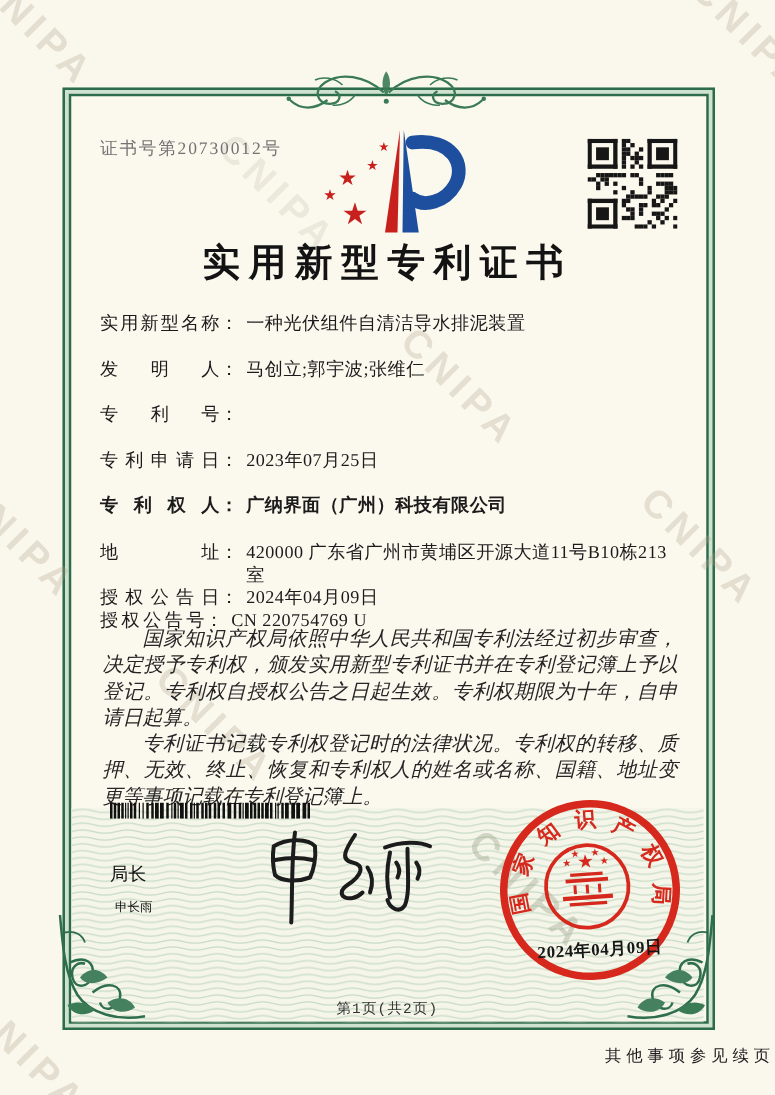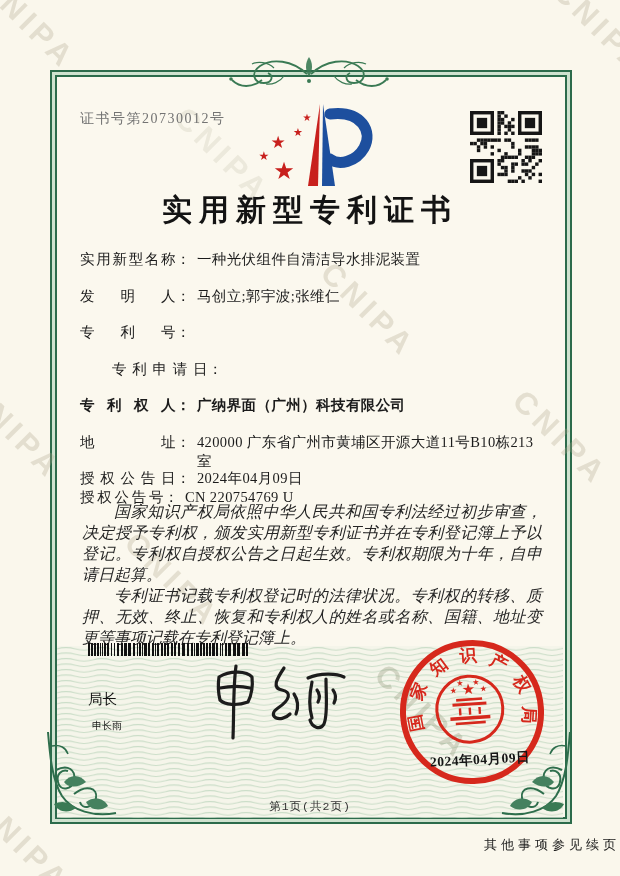--- a/index.html
+++ b/index.html
@@ -284,23 +284,24 @@
   </div>
   <div class="field-row" style="top:287px;">
     <span class="lbl">发明人</span>
     <span class="sep">：</span>
     <span class="val">马创立;郭宇波;张维仁</span>
   </div>
   <div class="field-row" style="top:323px;">
     <span class="lbl">专利号</span>
     <span class="sep">：</span>
   </div>
-  <div class="field-row" style="top:360px;margin-left:32px;">
+  <div class="field-row" style="top:360px;">
     <span class="lbl">专利申请日</span>
     <span class="sep">：</span>
+    <span class="val">2023年07月25日</span>
   </div>
   <div class="field-row" style="top:396px;font-weight:bold;">
     <span class="lbl">专利权人</span>
     <span class="sep">：</span>
     <span class="val">广纳界面（广州）科技有限公司</span>
   </div>
   <div class="field-row" style="top:433px;">
     <span class="lbl">地址</span>
     <span class="sep">：</span>
     <span class="val">420000 广东省广州市黄埔区开源大道11号B10栋213室</span>

